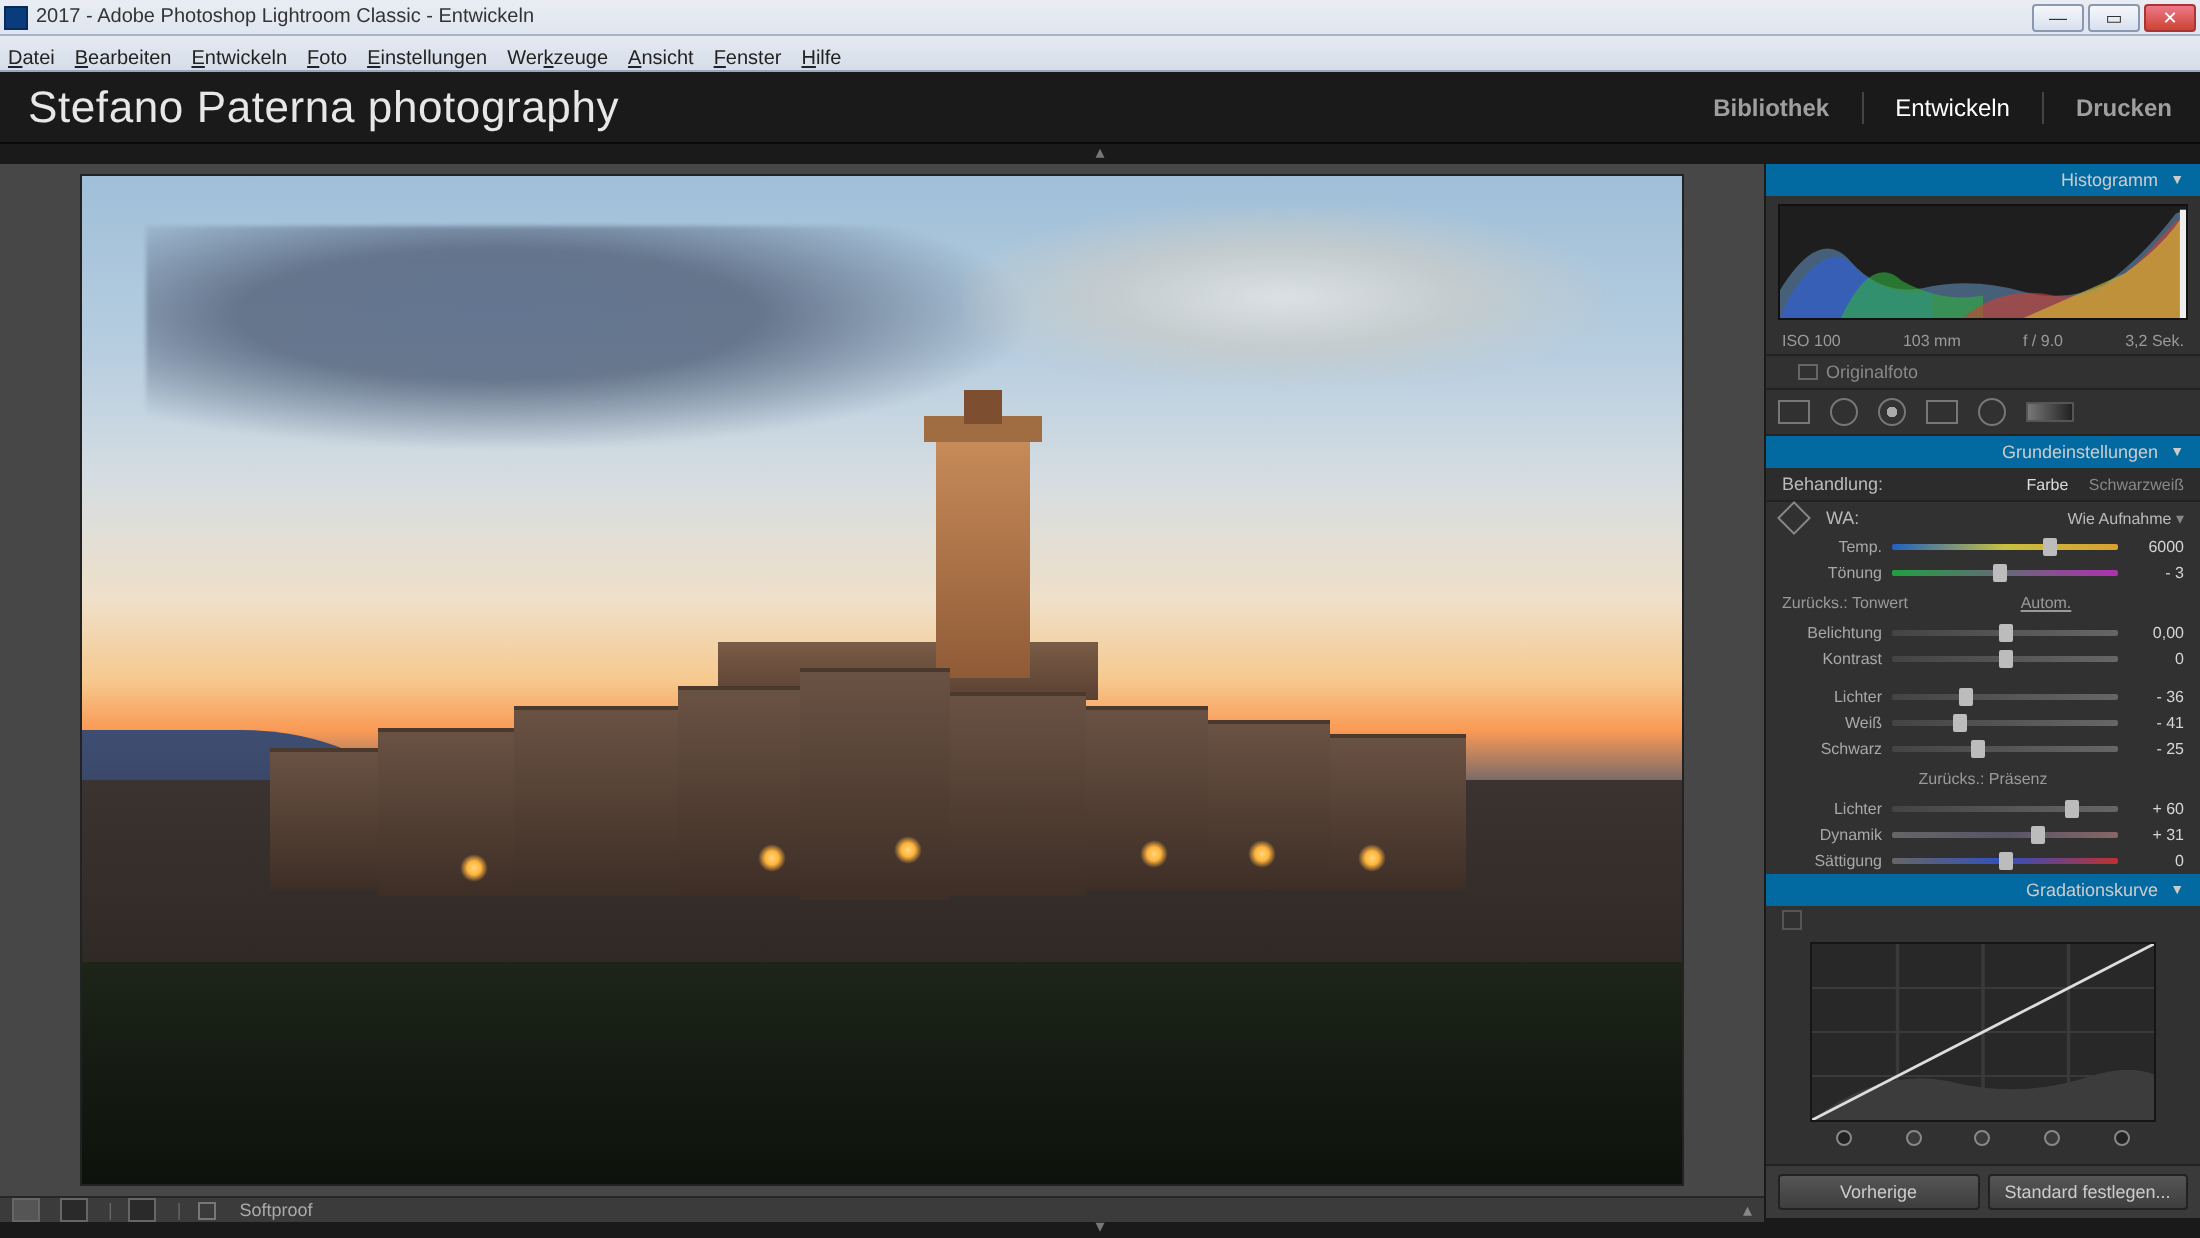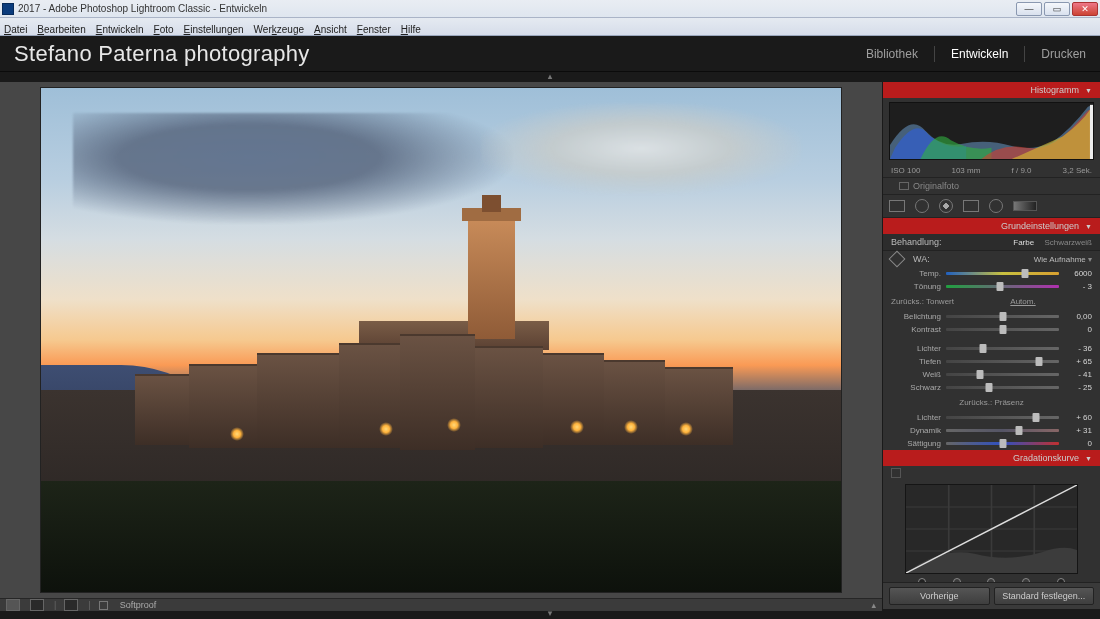--- a/index.html
+++ b/index.html
@@ -15,21 +15,21 @@
 
   
   .menu-bar{ height:18px; background: linear-gradient(#e5eaf1,#d6ddea); display:flex; align-items:flex-end; font-size:10px; color:#222; padding:0 4px; border-bottom:1px solid #9aa7bd; }
   .menu-bar span{ margin-right:10px; cursor:default;}
   .menu-bar span u{text-decoration:underline;}
 
   
   .identity{ height:36px; background:#1a1a1a; display:flex; align-items:center; padding:0 14px; border-bottom:1px solid #0b0b0b;}
   .identity .name{ font-size:22px; color:#e7e7e7; font-weight:300; letter-spacing:.3px;}
   .identity .modules{ margin-left:auto; display:flex; align-items:center; gap:16px; font-size:12px;}
-  .identity .modules span{ color:#9f9f9f; cursor:default;}
+  .identity .modules span{ color:#9f9f9f; cursor:default;font-weight:bold;}
   .identity .modules .sep{ width:1px;height:16px;background:#444;}
   .identity .modules .active{ color:#fff; font-weight:500;}
 
   
   .main-row{ display:flex; height:527px; }
   .preview-col{ flex:1; background:#474747; display:flex; flex-direction:column; }
   .preview-wrap{ flex:1; display:flex; align-items:center; justify-content:center; padding:6px;}
   .photo{ width:800px; height:504px; background:#111; position:relative; overflow:hidden; box-shadow:0 0 0 1px #222;}
   .sky{ position:absolute; inset:0; background: linear-gradient(to bottom, #9fbfd8 0%, #b8cee0 18%, #d5dde2 30%, #efe0c9 42%, #f6c98f 50%, #fa9a55 55%, #7b6a68 60%, #3e3c46 75%, #2a2a30 100%);}
   .cloud1{position:absolute;left:4%;top:5%;width:55%;height:22%;background:radial-gradient(ellipse at 40% 40%,#4a5a78 0%,#4d5a72 35%,transparent 72%);opacity:.75;filter:blur(1px);}
@@ -58,21 +58,21 @@
   
   .toolbar{ height:20px; background:#3b3b3b; border-top:1px solid #262626; display:flex; align-items:center; font-size:9px; color:#aaa; padding:0 6px; gap:8px;}
   .tool-sq{ width:14px;height:12px;border:1px solid #666;display:inline-block;background:#2a2a2a; margin-right:2px;}
   .tool-sq.active{background:#555;}
   .toolbar .cbx{width:9px;height:9px;border:1px solid #777;display:inline-block;margin-right:4px;}
   .toolbar .arrow{margin-left:auto;color:#888;}
 
   
   .right-panel{ width:218px; background:#313131; display:flex; flex-direction:column; font-size:9px; color:#b8b8b8; border-left:1px solid #1a1a1a;}
   .rp-scroll{flex:1; overflow:hidden;}
-  .panel-header{ background:#b91c1c; height:16px; display:flex; align-items:center; justify-content:flex-end; padding:0 8px; font-size:9px; color:#ccc;}
+  .panel-header{ background:#0369a1; height:16px; display:flex; align-items:center; justify-content:flex-end; padding:0 8px; font-size:9px; color:#ccc;}
   .panel-header .tri{ margin-left:6px; font-size:7px;}
   .histo{ height:58px; margin:4px 6px; background:#1e1e1e; border:1px solid #111; position:relative;}
   .histo svg{width:100%;height:100%;}
   .histo-meta{display:flex;justify-content:space-between;padding:2px 8px;font-size:8px;color:#9a9a9a;}
   .orig-row{padding:3px 16px;display:flex;align-items:center;gap:4px;border-top:1px solid #222;border-bottom:1px solid #222;color:#888;}
   .tool-row{padding:4px 6px;display:flex;align-items:center;gap:10px;border-bottom:1px solid #222;}
   .tool-circ{width:14px;height:14px;border:1px solid #777;border-radius:50%;}
   .tool-circ.filled{background:radial-gradient(circle,#aaa 30%,#333 32%);}
   .tool-rect{width:16px;height:12px;border:1px solid #777;}
   .tool-grad{width:24px;height:10px;background:linear-gradient(to right,#777,#222);border:1px solid #555;}
@@ -280,27 +280,20 @@
       </div>
       <div style="height:6px"></div>
       <div class="slider-row">
         <span class="nm">Lichter</span>
         <span class="track">
             <span class="knob" style="left:33%"></span>
           </span>
         <span class="val">- 36</span>
       </div>
       <div class="slider-row">
-        <span class="nm">Tiefen</span>
-        <span class="track">
-            <span class="knob" style="left:82%"></span>
-          </span>
-        <span class="val">+ 65</span>
-      </div>
-      <div class="slider-row">
         <span class="nm">Weiß</span>
         <span class="track">
             <span class="knob" style="left:30%"></span>
           </span>
         <span class="val">- 41</span>
       </div>
       <div class="slider-row">
         <span class="nm">Schwarz</span>
         <span class="track">
             <span class="knob" style="left:38%"></span>

